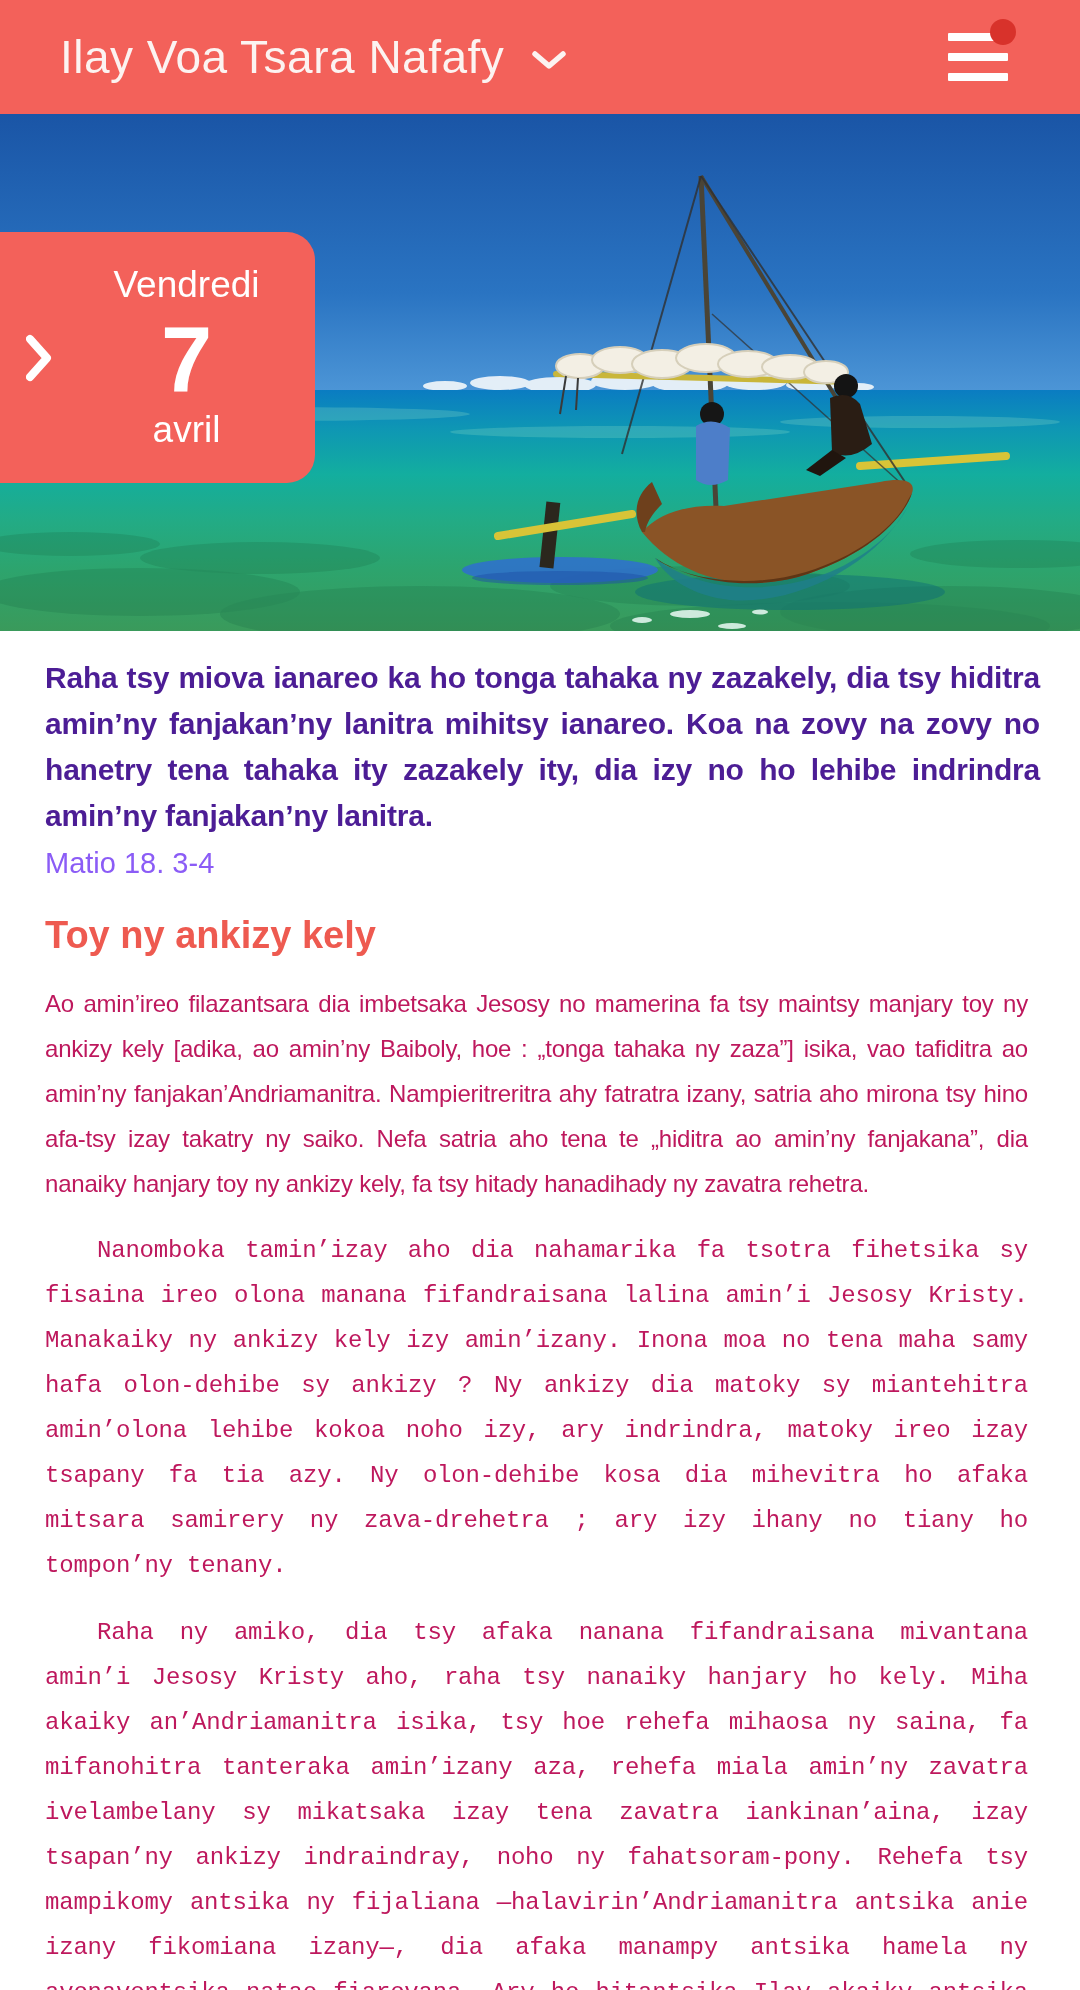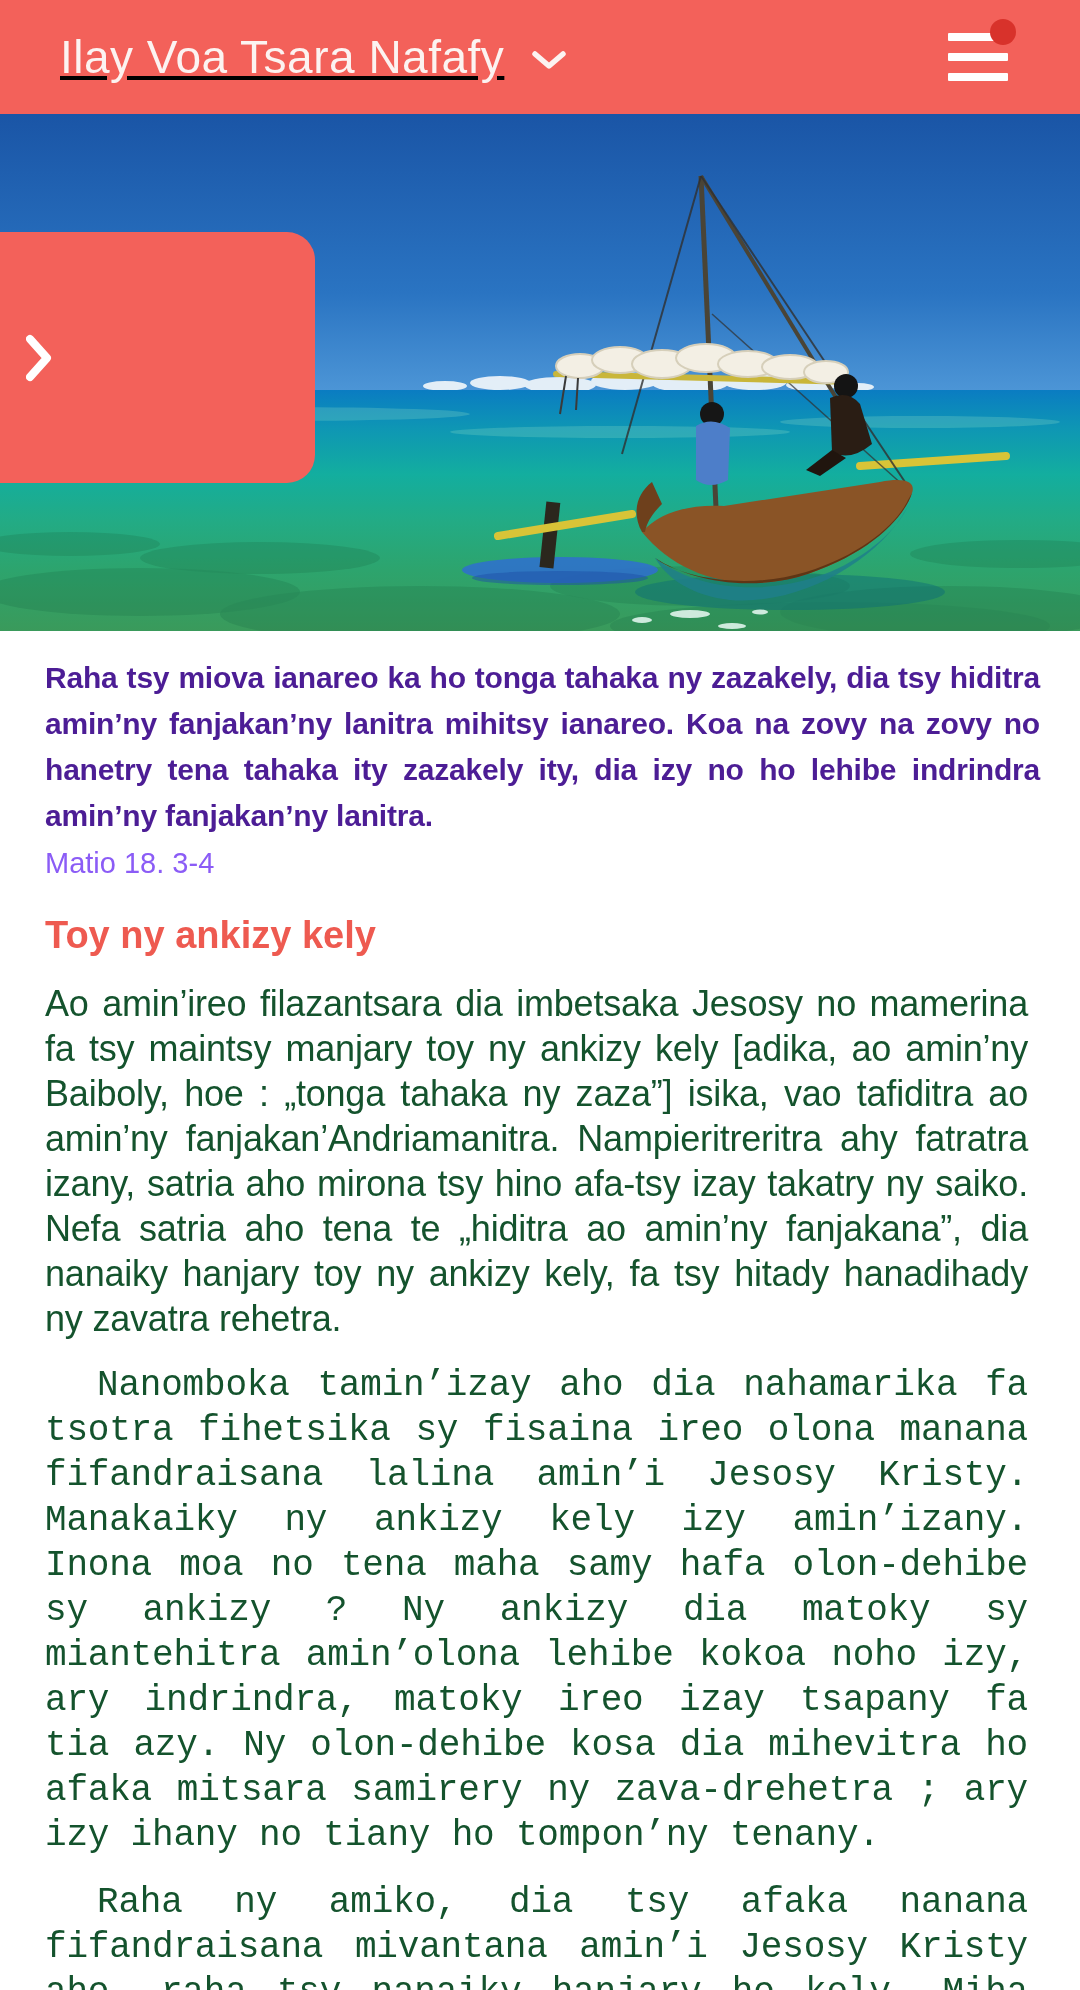--- a/index.html
+++ b/index.html
@@ -25,21 +25,20 @@
     align-items: center;
     justify-content: space-between;
     box-sizing: border-box;
     padding: 0 72px 0 60px;
   }
   .title-dropdown {
     display: flex;
     align-items: center;
     gap: 28px;
     cursor: pointer;
-    text-decoration: underline;
   }
   .app-title {
     color: #fcf3f1;
     font-size: 46px;
     font-weight: 400;
     letter-spacing: 0.5px;
     white-space: nowrap;
   }
   .title-chevron { margin-top: 8px; }
 
@@ -132,25 +131,25 @@
   }
   .section-title {
     margin: 30px 0 24px 0;
     font-size: 38px;
     line-height: 44px;
     font-weight: 700;
     color: #ee5a50;
   }
   .article p.body-par {
     margin: 0 12px 22px 0;
-    font-size: 36px;
+    font-size: 24px;
     line-height: 45px;
     text-align: justify;
     letter-spacing: -0.2px;
-    color: #14532d;
+    color: #be185d;
   }
   .article p.body-par.indent { text-indent: 52px; font-family: Liberation Mono, monospace; }
 </style>
 </head>
 <body>
 
 <div class="phone">
 
   <div class="app-header">
     <div class="title-dropdown">
@@ -267,20 +266,25 @@
           <ellipse cx="642" cy="506" rx="10" ry="3"></ellipse>
           <ellipse cx="760" cy="498" rx="8" ry="2.5"></ellipse>
         </g>
       </g>
     </svg>
 
     <div class="date-card">
       <svg class="date-chevron" width="26" height="48" viewBox="0 0 26 48">
         <polyline points="4,5 21,24 4,43" fill="none" stroke="#ffffff" stroke-width="8" stroke-linecap="round" stroke-linejoin="round"></polyline>
       </svg>
+      <div class="date-col">
+        <span class="date-weekday">Vendredi</span>
+        <span class="date-day">7</span>
+        <span class="date-month">avril</span>
+      </div>
     </div>
   </div>
 
   <div class="article">
     <p class="verse-text">Raha tsy miova ianareo ka ho tonga tahaka ny zazakely, dia tsy hiditra amin’ny fanjakan’ny lanitra mihitsy ianareo. Koa na zovy na zovy no hanetry tena tahaka ity zazakely ity, dia izy no ho lehibe indrindra amin’ny fanjakan’ny lanitra.</p>
     <p class="verse-reference">Matio 18. 3-4</p>
     <h2 class="section-title">Toy ny ankizy kely</h2>
     <p class="body-par">Ao amin’ireo filazantsara dia imbetsaka Jesosy no mamerina fa tsy maintsy manjary toy ny ankizy kely [adika, ao amin’ny Baiboly, hoe&nbsp;: „tonga tahaka ny zaza”] isika, vao tafiditra ao amin’ny fanjakan’Andriamanitra. Nampieritreritra ahy fatratra izany, satria aho mirona tsy hino afa-tsy izay takatry ny saiko. Nefa satria aho tena te „hiditra ao amin’ny fanjakana”, dia nanaiky hanjary toy ny ankizy kely, fa tsy hitady hanadihady ny zavatra rehetra.</p>
     <p class="body-par indent">Nanomboka tamin’izay aho dia nahamarika fa tsotra fihetsika sy fisaina ireo olona manana fifandraisana lalina amin’i Jesosy Kristy. Manakaiky ny ankizy kely izy amin’izany. Inona moa no tena maha samy hafa olon-dehibe sy ankizy&nbsp;? Ny ankizy dia matoky sy miantehitra amin’olona lehibe kokoa noho izy, ary indrindra, matoky ireo izay tsapany fa tia azy. Ny olon-dehibe kosa dia mihevitra ho afaka mitsara samirery ny zava-drehetra&nbsp;; ary izy ihany no tiany ho tompon’ny tenany.</p>
     <p class="body-par indent">Raha ny amiko, dia tsy afaka nanana fifandraisana mivantana amin’i Jesosy Kristy aho, raha tsy nanaiky hanjary ho kely. Miha akaiky an’Andriamanitra isika, tsy hoe rehefa mihaosa ny saina, fa mifanohitra tanteraka amin’izany aza, rehefa miala amin’ny zavatra ivelambelany sy mikatsaka izay tena zavatra iankinan’aina, izay tsapan’ny ankizy indraindray, noho ny fahatsoram-pony. Rehefa tsy mampikomy antsika ny fijaliana —halavirin’Andriamanitra antsika anie izany fikomiana izany—, dia afaka manampy antsika hamela ny avonavontsika natao fiarovana. Ary ho hitantsika Ilay akaiky antsika indrindra, dia Jesosy Kristy, ka hitoky aminy isika, satria tia antsika Izy.</p>

